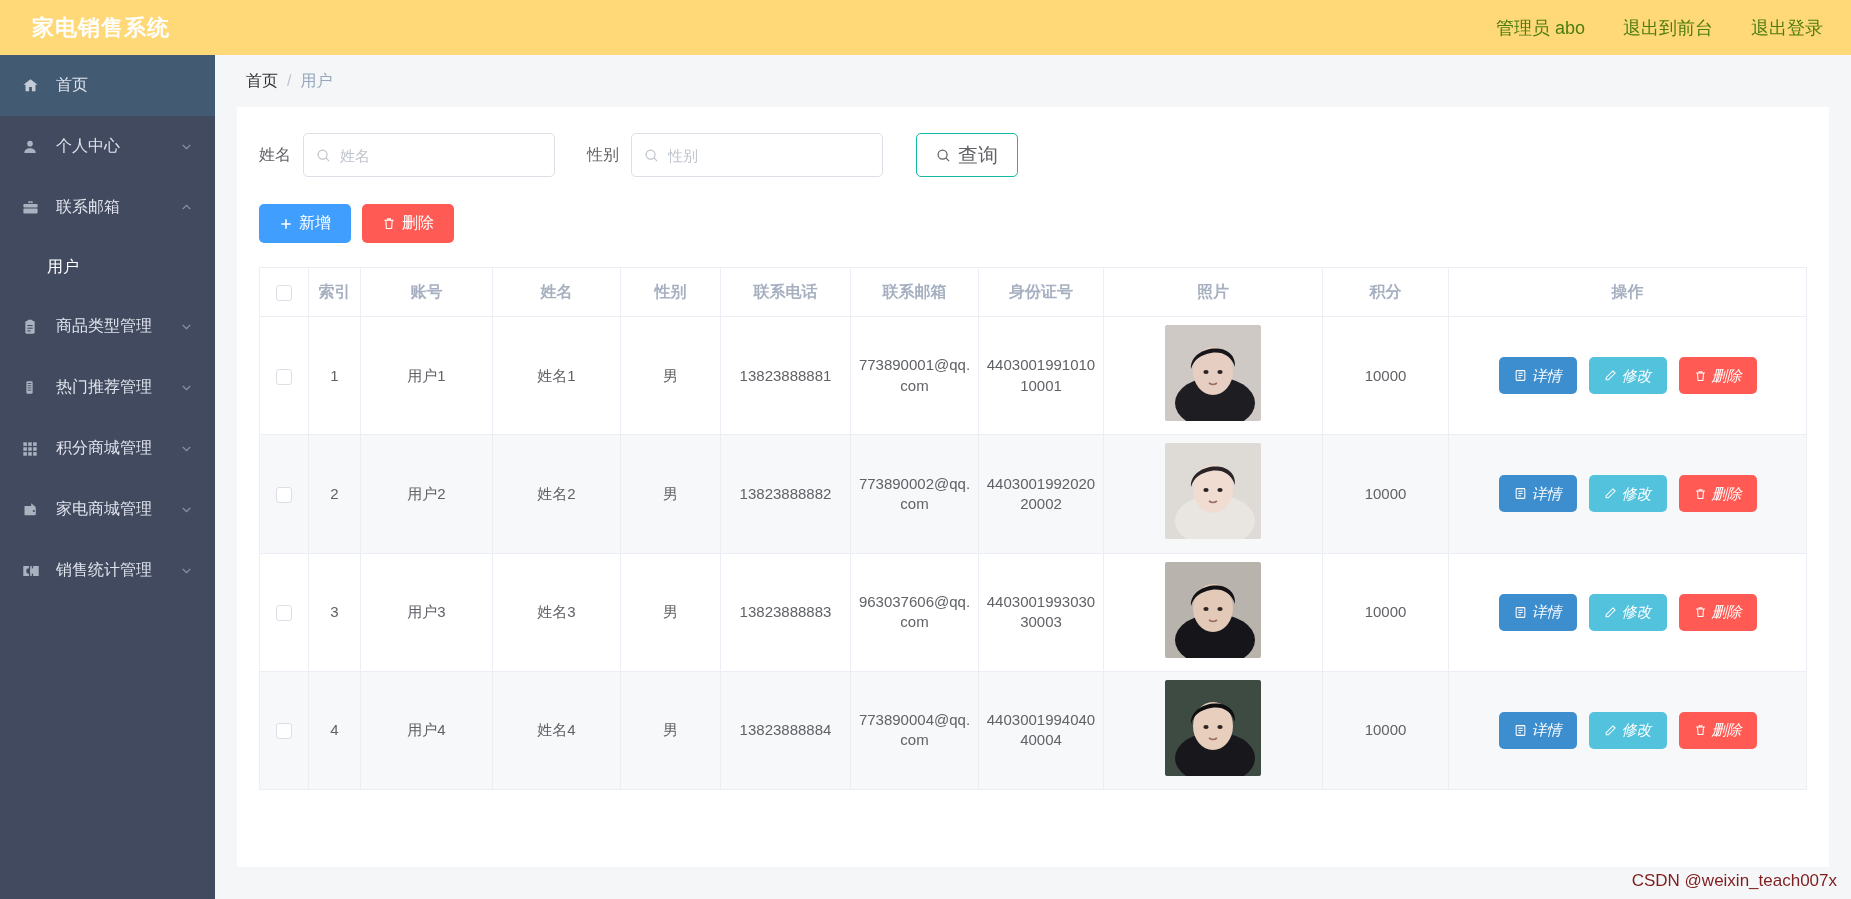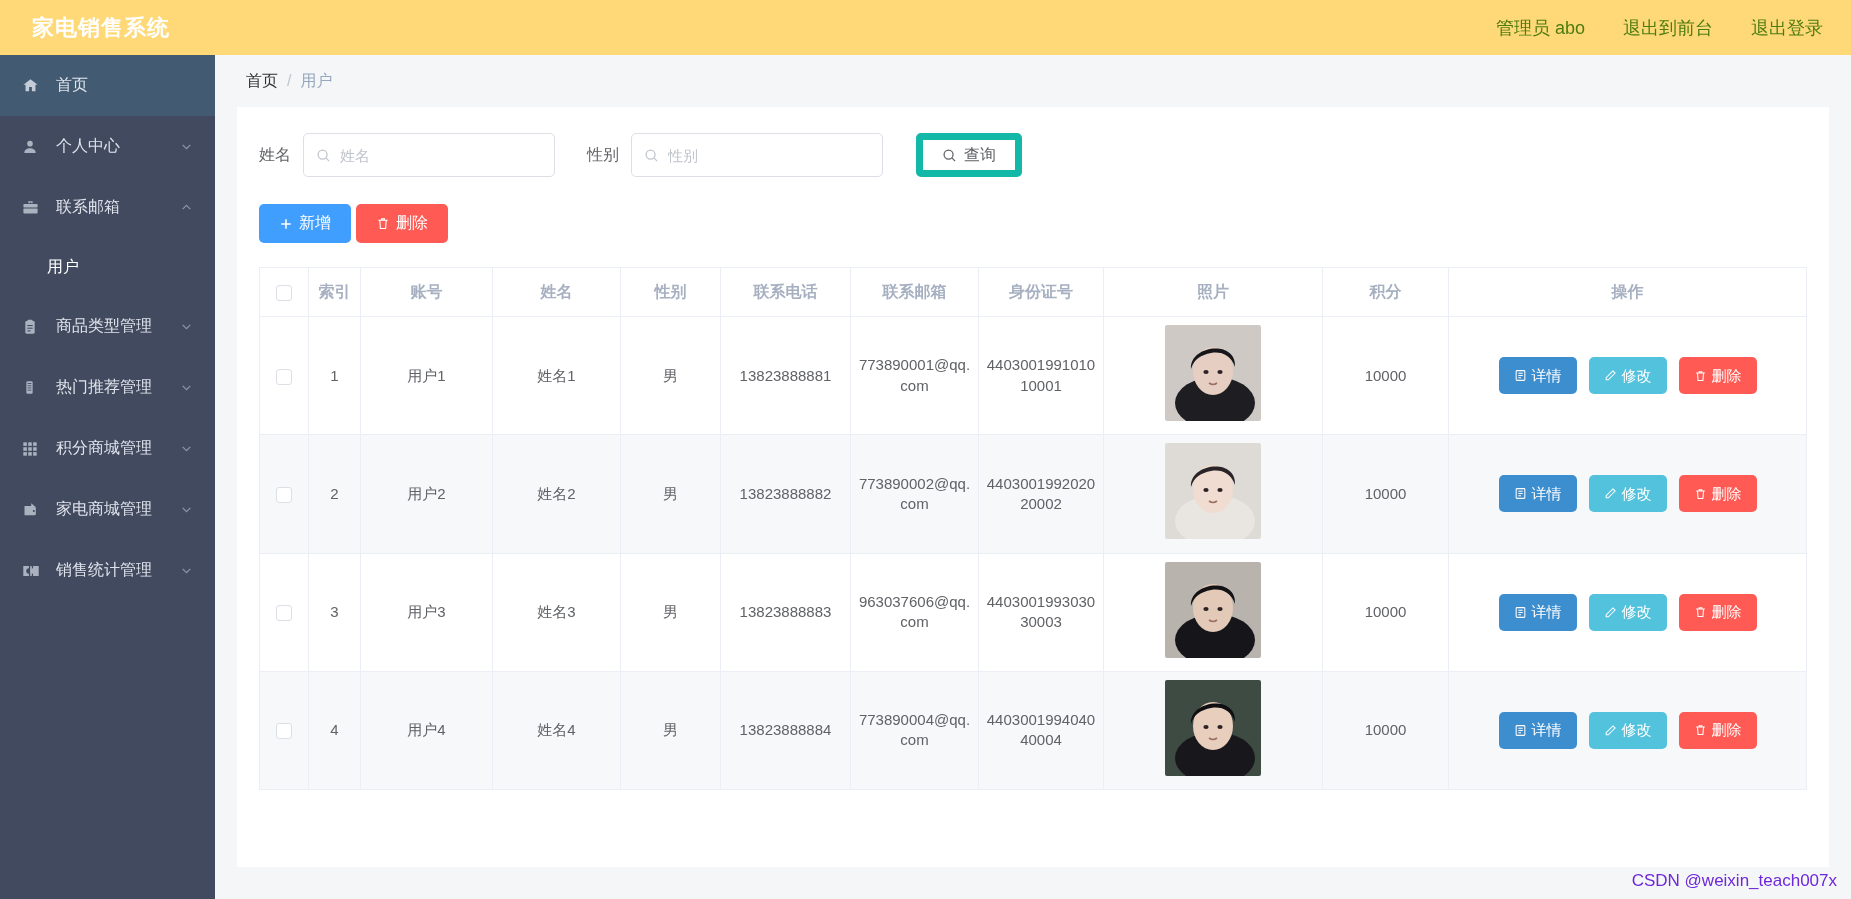--- a/index.html
+++ b/index.html
@@ -133,33 +133,33 @@
     color: #606266;
     width: 100%;
     font-family: inherit;
     background: transparent;
   }
   .input-box input::placeholder { color: #c0c4cc; }
   .gap-md { width: 32px; }
   .gap-lg { width: 33px; }
   .btn-query {
     height: 44px;
-    border: 7px solid #14b8a6;
+    border: 1px solid #14b8a6;
     background: #fff;
     border-radius: 5px;
     display: flex; align-items: center; justify-content: space-between;
     padding: 0 19px;
     gap: 7px;
-    font-size: 16px;
+    font-size: 20px;
     color: #606266;
     cursor: pointer;
   }
 
   
-  .actions { display: flex; gap: 5px; margin-bottom: 24px; }
+  .actions { display: flex; gap: 11px; margin-bottom: 24px; }
   .btn {
     height: 39px;
     border: none;
     border-radius: 5px;
     display: inline-flex; align-items: center; justify-content: center;
     gap: 6px;
     font-size: 16px;
     color: #fff;
     padding: 0 20px;
     cursor: pointer;
@@ -218,20 +218,21 @@
   .btn-sm {
     height: 37px;
     border-radius: 5px;
     display: inline-flex; align-items: center; justify-content: center;
     gap: 5px;
     font-size: 15px;
     color: #fff;
     padding: 0 15px;
     cursor: pointer;
     white-space: nowrap;
+    font-style: italic;
   }
   .btn-detail { background: #3d8ecf; }
   .btn-edit   { background: #52c2dd; justify-content: space-between; }
   .btn-rm     { background: #ff5b54; }
 
   
   col.c-chk   { width: 49px; }
   col.c-idx   { width: 52px; }
   col.c-acct  { width: 132px; }
   col.c-name  { width: 128px; }
@@ -240,21 +241,21 @@
   col.c-mail  { width: 128px; }
   col.c-id    { width: 125px; }
   col.c-pic   { width: 219px; }
   col.c-pts   { width: 126px; }
   col.c-op    { width: auto; }
 
   .watermark {
     position: absolute;
     right: 14px; bottom: 8px;
     font-size: 17px;
-    color: #6d28d9;
+    color: #7f1d1d;
     z-index: 30;
     pointer-events: none;
     white-space: nowrap;
   }
   svg { display: block; }
 </style>
 </head>
 <body>
 
 <div class="header">

